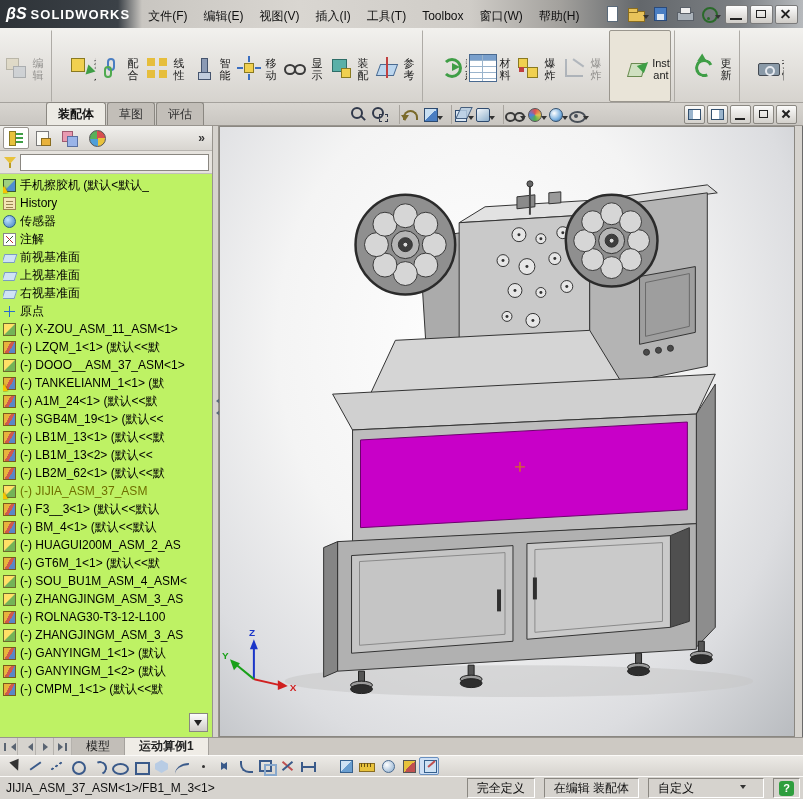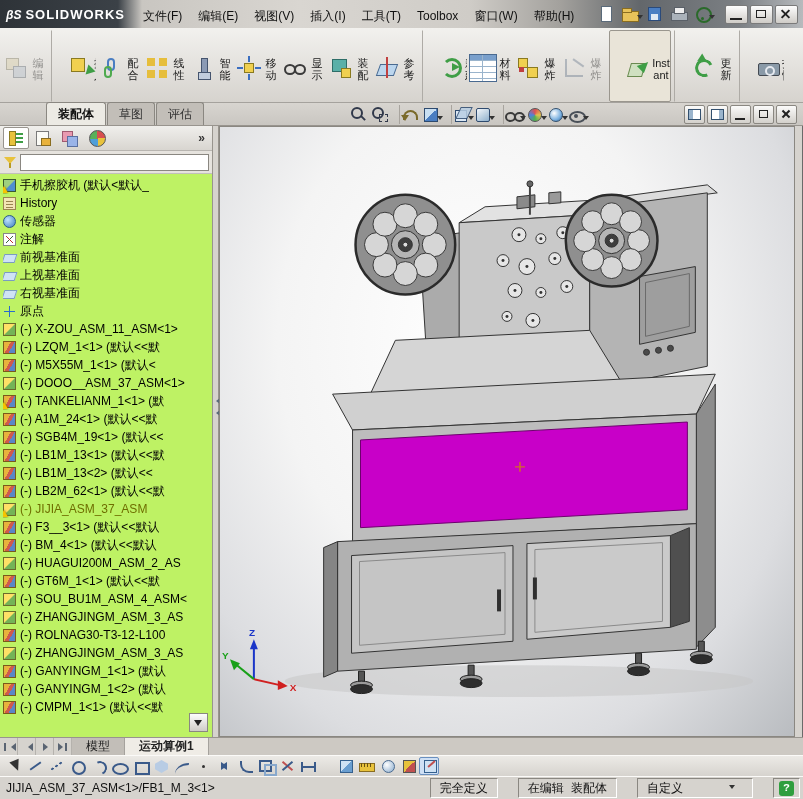--- a/index.html
+++ b/index.html
@@ -5,21 +5,21 @@
   html,body{margin:0;padding:0;}
   body{
     width:803px;height:799px;position:relative;overflow:hidden;
     font-family:"Liberation Sans","DejaVu Sans",sans-serif;font-size:12px;
     background:#d6d3ce;box-shadow:inset 0 0 0 1px #6a6a6a;
   }
   
   .titlebar{position:absolute;left:0;top:0;width:803px;height:28px;display:flex;align-items:center;
     background:linear-gradient(90deg,#2e3338 0,#3b4147 118px,#c9c6c1 142px,#d9d6d1 300px,#cfccc7 470px,#a3a19d 560px,#63676b 640px,#7c8084 740px,#b7babd 803px);}
   .logo{display:flex;align-items:baseline;gap:4px;padding:0 10px 0 6px;color:#fff;white-space:nowrap;}
-  .logo-mark{font-weight:bold;font-style:italic;font-size:12px;}
+  .logo-mark{font-weight:bold;font-style:italic;font-size:16px;}
   .logo-text{font-weight:bold;font-size:13px;letter-spacing:1px;}
   .menubar{display:flex;height:100%;}
   .menu-item{display:flex;align-items:center;padding:16px 8px;color:#101010;cursor:default;}
   .quickbar{display:flex;align-items:center;gap:3px;margin-left:14px;}
   .qb{width:21px;height:20px;position:relative;}
   .qi{position:absolute;inset:0;}
   .qi::before,.qi::after{content:"";position:absolute;}
   .qi-new-document::before{inset:2px 5px;background:#fff;border:1px solid #5a6a7a;}
   .qi-open-document::before{left:2px;top:7px;width:15px;height:9px;background:#e8c35a;border:1px solid #8a6d20;}
   .qi-open-document::after{left:2px;top:4px;width:8px;height:3px;background:#e8c35a;border:1px solid #8a6d20;}
@@ -212,21 +212,21 @@
   .sk-iso-cube::before{left:4px;top:2px;width:11px;height:11px;background:linear-gradient(135deg,#cfe2f4 50%,#6a9ed0 50%);border:1px solid #35608e;}
   .sk-measure::before{left:2px;top:5px;width:14px;height:7px;background:#e8c23c;border:1px solid #8a6d20;}
   .sk-measure::after{left:4px;top:5px;width:1px;height:4px;background:#6a5210;box-shadow:3px 0 #6a5210,6px 0 #6a5210,9px 0 #6a5210;}
   .sk-mass-properties::before{left:4px;top:2px;width:11px;height:11px;border-radius:50%;background:radial-gradient(circle at 35% 35%,#fff,#88aacc);border:1px solid #4a6a90;}
   .sk-section-tool::before{left:4px;top:2px;width:11px;height:11px;background:linear-gradient(135deg,#e8c23c 50%,#c05050 50%);border:1px solid #555;}
   .sk-sketch-mode::before{left:4px;top:2px;width:11px;height:11px;background:#cfe2f4;border:1px solid #35608e;}
   .sk-sketch-mode::after{left:7px;top:5px;width:9px;height:2px;background:#c05050;transform:rotate(-40deg);}
   
   .statusbar{position:absolute;left:0;top:776px;width:803px;height:23px;background:#d6d3ce;border-top:1px solid #fbfaf8;display:flex;align-items:center;box-sizing:border-box;padding-right:3px;}
   .sb-text{flex:1;padding:0 6px;color:#111;white-space:nowrap;overflow:hidden;}
-  .sb-cell{height:18px;border:1px solid;border-color:#8a8781 #fff #fff #8a8781;display:flex;align-items:center;padding:0 9px;margin-left:20px;color:#111;white-space:nowrap;font-family:Liberation Mono, monospace;}
+  .sb-cell{height:18px;border:1px solid;border-color:#8a8781 #fff #fff #8a8781;display:flex;align-items:center;padding:0 9px;margin-left:9px;color:#111;white-space:nowrap;}
   .sb-custom{min-width:96px;gap:32px;}
   .sb-custom .ddc{display:inline-block;margin-left:14px;}
   .sb-help{padding:0 5px;}
   .help-badge{width:15px;height:15px;background:#2e9e3e;color:#fff;font-weight:bold;font-size:11px;display:flex;align-items:center;justify-content:center;border-radius:3px;}
 </style>
 </head>
 <body>
 
 <div class="titlebar">
   <div class="logo">
@@ -498,24 +498,20 @@
       <span class="ti ti-origin"></span>
       <span class="tlabel">原点</span>
     </div>
       <div class="trow">
       <span class="ti ti-assembly"></span>
       <span class="tlabel">(-) X-ZOU_ASM_11_ASM&lt;1&gt;</span>
     </div>
       <div class="trow">
       <span class="ti ti-part"></span>
       <span class="tlabel">(-) LZQM_1&lt;1&gt; (默认&lt;&lt;默</span>
-    </div>
-      <div class="trow">
-      <span class="ti ti-part"></span>
-      <span class="tlabel">(-) M5X55M_1&lt;1&gt; (默认&lt;</span>
     </div>
       <div class="trow">
       <span class="ti ti-assembly"></span>
       <span class="tlabel">(-) DOOO__ASM_37_ASM&lt;1&gt;</span>
     </div>
       <div class="trow warn">
       <span class="ti ti-part"></span>
       <span class="tlabel">(-) TANKELIANM_1&lt;1&gt; (默</span>
     </div>
       <div class="trow">

